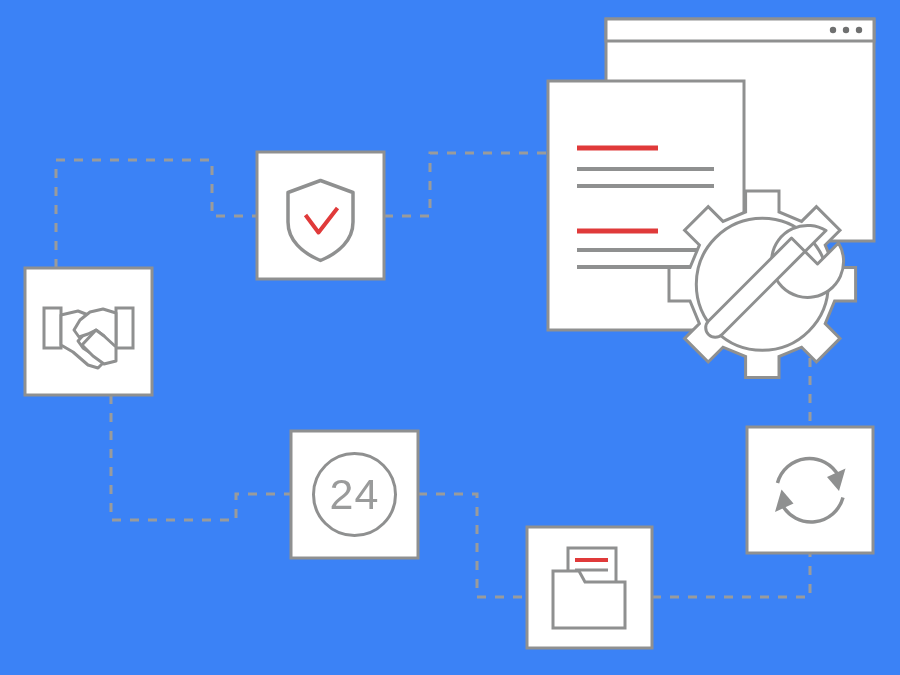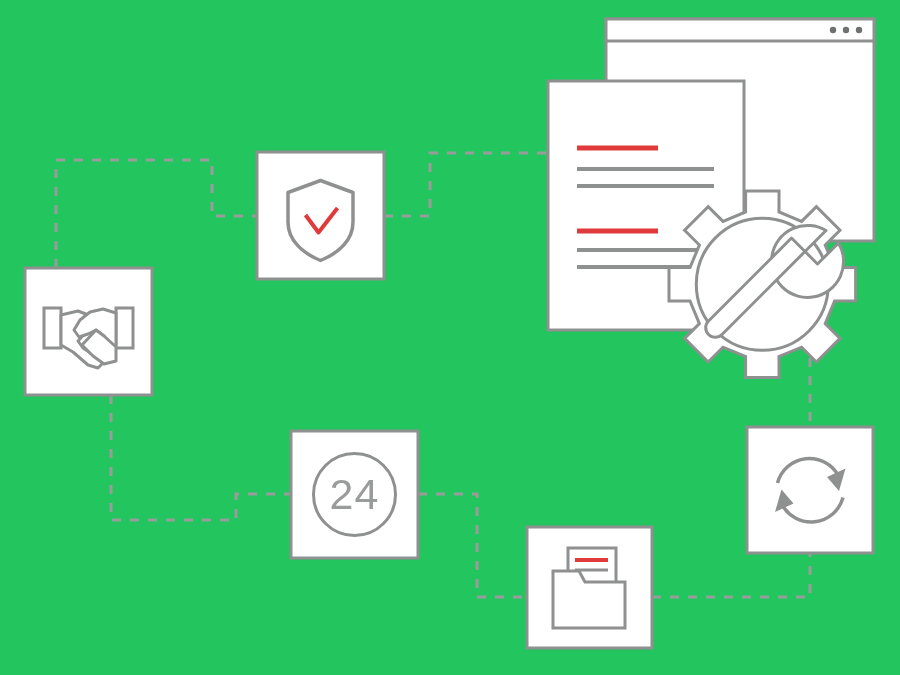--- a/index.html
+++ b/index.html
@@ -8,21 +8,21 @@
     padding: 0;
     background: #ffffff;
   }
   body {
     font-family: "Liberation Sans", sans-serif;
   }
   #stage {
     position: relative;
     width: 900px;
     height: 675px;
-    background: #22c55e;
+    background: #3b82f6;
     overflow: hidden;
   }
   #diagram-svg {
     position: absolute;
     top: 0;
     left: 0;
     width: 900px;
     height: 675px;
     display: block;
   }

